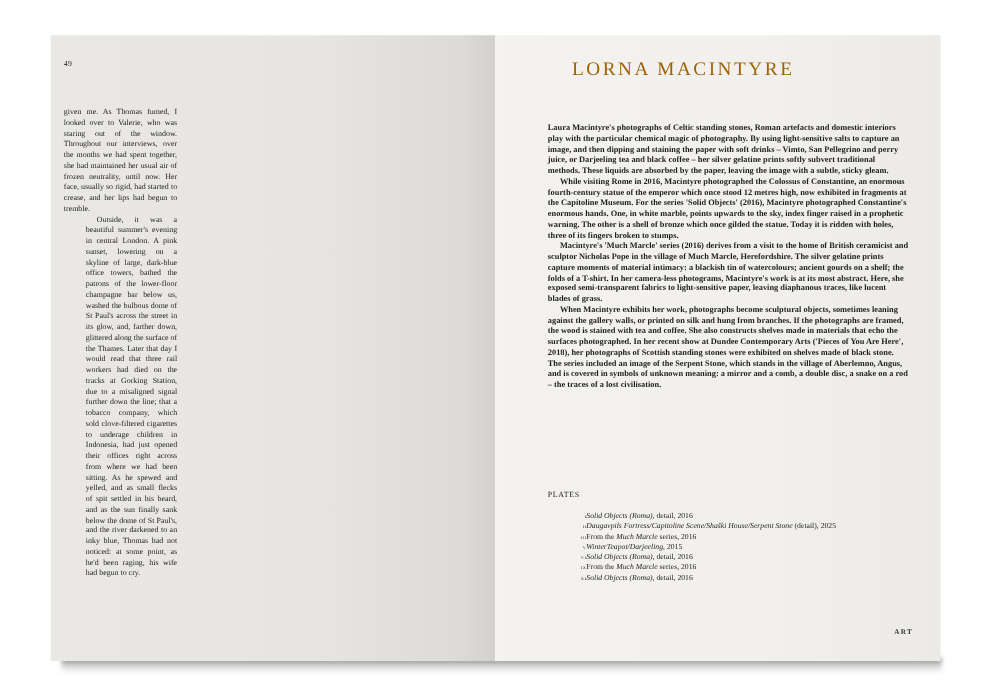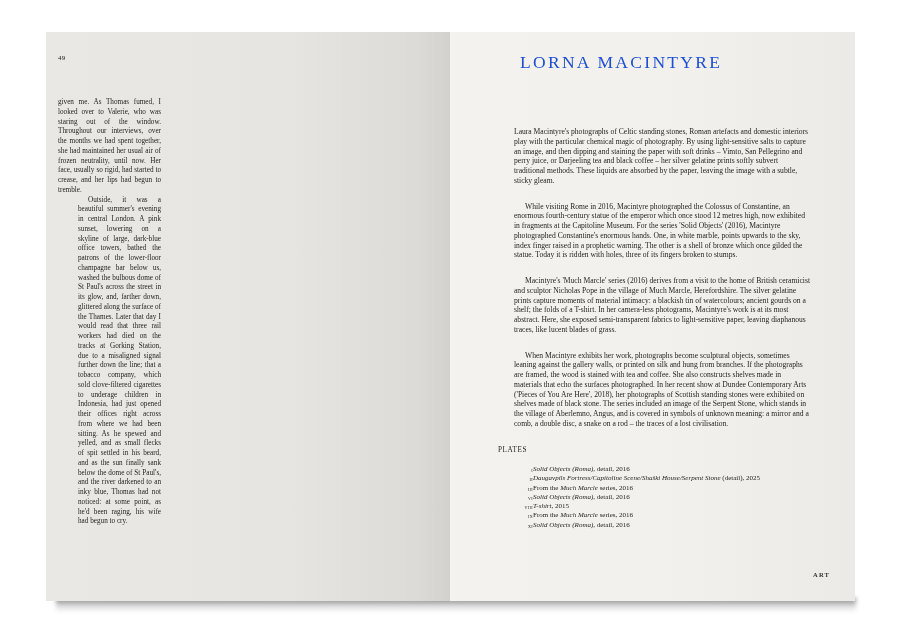--- a/index.html
+++ b/index.html
@@ -28,27 +28,27 @@
     position: absolute; left: 12px; top: 22px; font-size: 7px; letter-spacing: 0.3px;
   }
   .story {
     position: absolute; left: 12px; top: 66px; width: 103px;
     font-size: 7.2px; line-height: 9.75px; text-align: justify; hyphens: manual;
   }
   .story p { margin: 0; }
   .story p + p { text-indent: 10px; margin-left: 20px; }
   .title {
     position: absolute; left: 520px; top: 52px; width: 260px;
-    font-size: 17.5px; letter-spacing: 2.3px; color: #1d4ed8; white-space: nowrap;
+    font-size: 17.5px; letter-spacing: 2.3px; color: #a16207; white-space: nowrap;
   }
   .essay {
     position: absolute; left: 498px; top: 111px; width: 328px;
     font-size: 7.6px; line-height: 9.75px; text-align: left;
   }
-  .essay p { margin: 16px; }
+  .essay p { margin: 0; font-weight: bold; }
   .essay p + p { text-indent: 11px; }
   .plates-heading {
     position: absolute; left: 498px; top: 446px; font-size: 7.2px; letter-spacing: 0.6px;
   }
   .plates {
     position: absolute; left: 498px; top: 465px; width: 320px;
     font-size: 7px; line-height: 9.3px; text-align: right;
   }
   .plate { display: flex; white-space: nowrap; }
   .plate .num { width: 35px; font-size: 6.2px; letter-spacing: 0.4px; text-transform: lowercase; font-variant: small-caps; }
@@ -91,26 +91,26 @@
     </div>
     <div class="plate">
       <span class="num">II</span>
       <span class="desc"><span></span><i>Daugavpils Fortress/Capitoline Scene/Shaški House/Serpent Stone</i><span> (detail), 2025</span></span>
     </div>
     <div class="plate">
       <span class="num">III</span>
       <span class="desc"><span>From the </span><i>Much Marcle</i><span> series, 2016</span></span>
     </div>
     <div class="plate">
+      <span class="num">V</span>
+      <span class="desc"><span></span><i>WinterTeapot/Darjeeling</i><span>, 2015</span></span>
+    </div>
+    <div class="plate">
       <span class="num">VI</span>
       <span class="desc"><span></span><i>Solid Objects (Roma)</i><span>, detail, 2016</span></span>
-    </div>
-    <div class="plate">
-      <span class="num">VIII</span>
-      <span class="desc"><span></span><i>T-shirt</i><span>, 2015</span></span>
     </div>
     <div class="plate">
       <span class="num">IX</span>
       <span class="desc"><span>From the </span><i>Much Marcle</i><span> series, 2016</span></span>
     </div>
     <div class="plate">
       <span class="num">XI</span>
       <span class="desc"><span></span><i>Solid Objects (Roma)</i><span>, detail, 2016</span></span>
     </div>
   </div>

